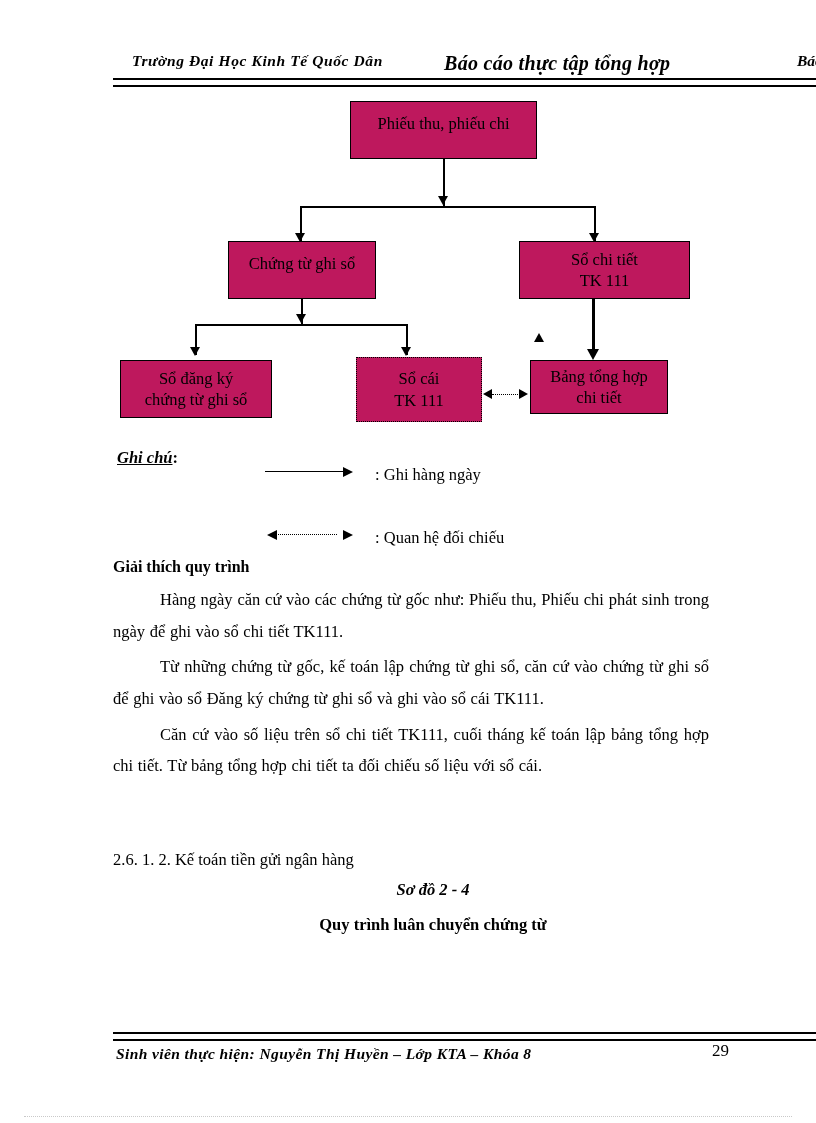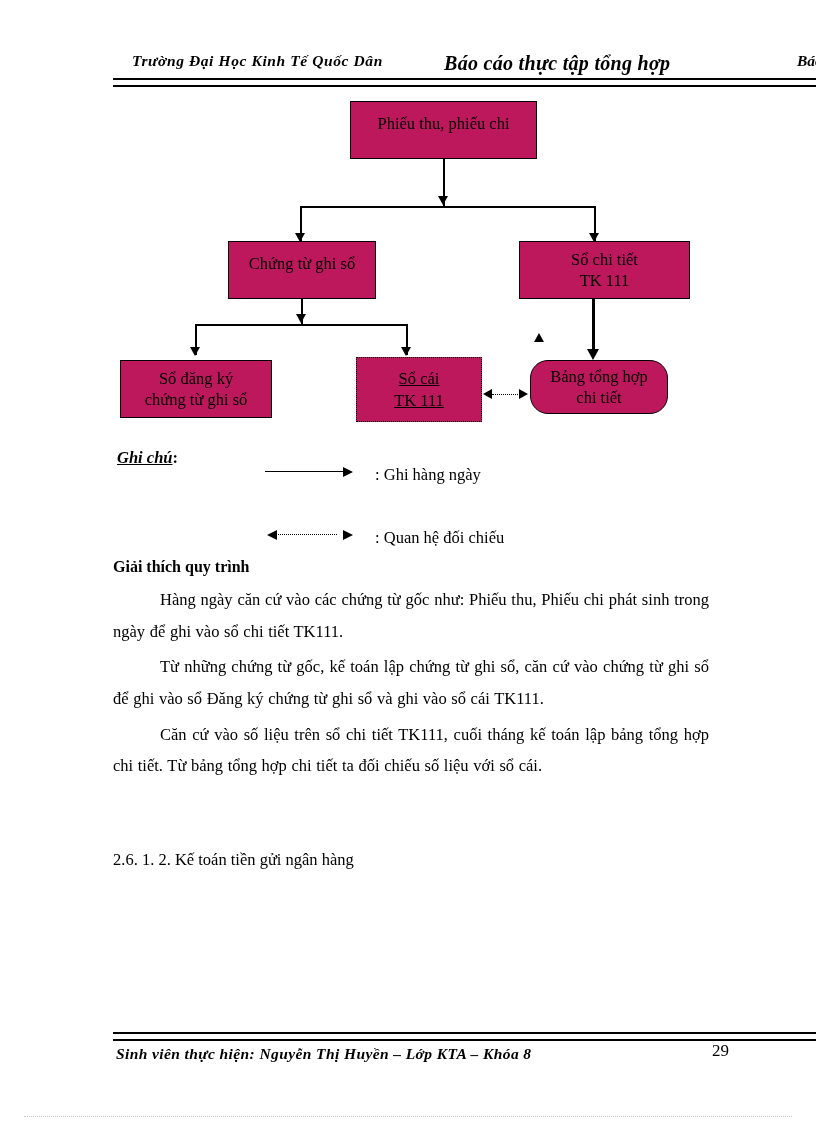--- a/index.html
+++ b/index.html
@@ -88,21 +88,20 @@
     line-height: 1.28;
     background: #be185d;
     padding: 8px 4px;
   }
   .node.top-aligned {
     align-items: flex-start;
     padding-top: 11px;
   }
   .node.dotted {
     border: 1.6px dotted #000;
-    text-decoration: underline;
   }
   
   .ln-v, .ln-h {
     position: absolute;
     background: #000;
   }
   .ln-v { width: 1.6px; }
   .ln-h { height: 1.6px; }
   .ln-v.thick { width: 3.4px; }
   .arrow-down {
@@ -353,21 +352,21 @@
       <span>
         <span>Sổ cái</span><br>
         <span>TK 111</span>
       </span>
     </div>
 
     <div class="arrow-left" style="left:483px; top:389px;"></div>
     <div class="dot-h" style="left:492px; top:394px; width:28px;"></div>
     <div class="arrow-right" style="left:519px; top:389px;"></div>
 
-    <div class="node" style="left:530px; top:360px; width:138px; height:54px;border-radius:18px;">
+    <div class="node" style="left:530px; top:360px; width:138px; height:54px;">
       <span>
         <span>Bảng tổng hợp</span><br>
         <span>chi tiết</span>
       </span>
     </div>
   </div>
 
   <div class="legend-title">
     <span class="ul">Ghi chú</span><span>:</span>
   </div>
@@ -391,19 +390,21 @@
   </div>
 
   <div class="body-block">
     <div class="sec-head">Giải thích quy trình</div>
     <p class="para">Hàng ngày căn cứ vào các chứng từ gốc như: Phiếu thu, Phiếu chi phát sinh trong ngày để ghi vào sổ chi tiết TK111.</p>
     <p class="para">Từ những chứng từ gốc, kế toán lập chứng từ ghi sổ, căn cứ vào chứng từ ghi sổ để ghi vào sổ Đăng ký chứng từ ghi sổ và ghi vào sổ cái TK111.</p>
     <p class="para">Căn cứ vào số liệu trên sổ chi tiết TK111, cuối tháng kế toán lập bảng tổng hợp chi tiết. Từ bảng tổng hợp chi tiết ta đối chiếu số liệu với sổ cái.</p>
   </div>
 
   <div class="plain-head">2.6. 1. 2. Kế toán tiền gửi ngân hàng</div>
+  <div class="fig-num">Sơ đồ 2 - 4</div>
+  <div class="fig-title">Quy trình luân chuyển chứng từ</div>
 
   <div class="ftr-rule"></div>
   <div class="ftr-text">Sinh viên thực hiện: Nguyễn  Thị Huyền  – Lớp KTA – Khóa  8</div>
   <div class="ftr-page">29</div>
   <div class="scan-edge"></div>
 
 </div>
 
 </body></html>

